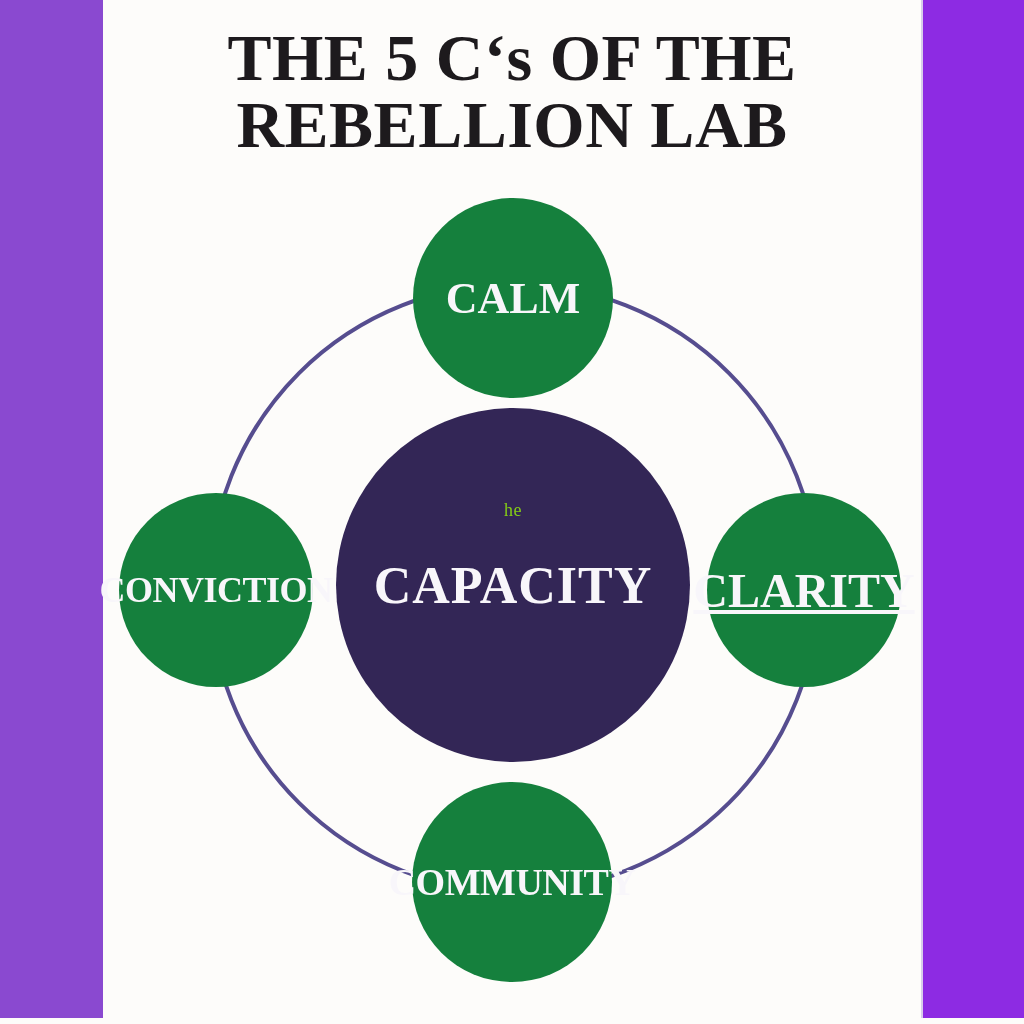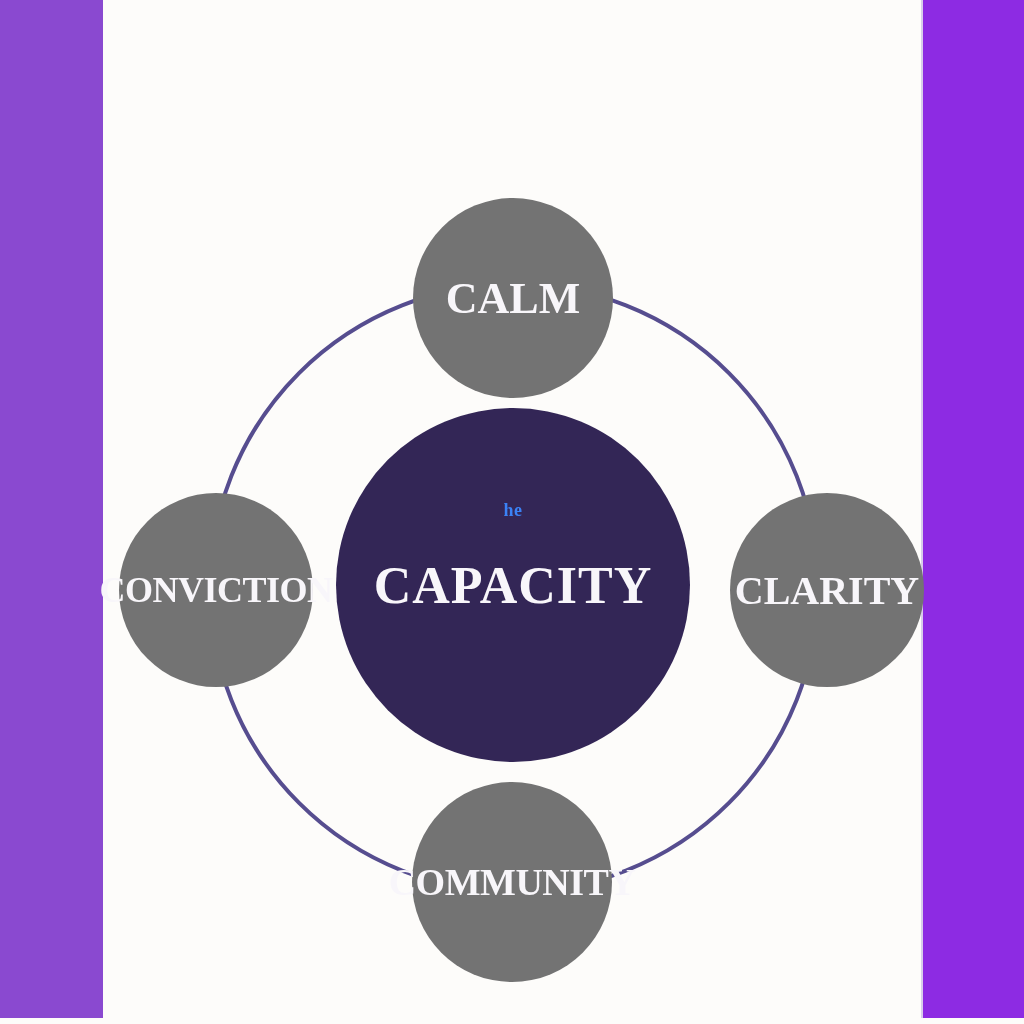--- a/index.html
+++ b/index.html
@@ -38,43 +38,47 @@
     border: 4px solid #564d8f; border-radius: 50%;
     box-sizing: border-box; z-index: 1;
   }
 
   .node {
     position: absolute; border-radius: 50%;
     display: flex; align-items: center; justify-content: center;
     z-index: 2; text-align: center;
     color: #f8f6fa; font-weight: bold;
   }
-  .node.outer { background: #737373; }
+  .node.outer { background: #15803d; }
   .node.center-node { background: #332656; left: 336px; top: 408px; width: 354px; height: 354px; }
 
   .node.top    { left: 413px; top: 198px; width: 200px; height: 200px; font-size: 44px; }
-  .node.right  { left: 730px; top: 493px; width: 194px; height: 194px; font-size: 40px; }
+  .node.right  { left: 707px; top: 493px; width: 194px; height: 194px; font-size: 48px; text-decoration: underline; }
   .node.bottom { left: 412px; top: 782px; width: 200px; height: 200px; font-size: 38px; letter-spacing: -0.5px; }
   .node.left   { left: 119px; top: 493px; width: 194px; height: 194px; font-size: 36px; letter-spacing: -0.5px; }
 
   .center-label { font-size: 52px; letter-spacing: 1px; }
   .center-overline {
     position: absolute; left: 0; top: 92px; width: 100%;
-    text-align: center; font-weight: bold;
-    font-size: 18px; color: #3b82f6; letter-spacing: 0.5px;
+    text-align: center; font-weight: normal;
+    font-size: 18px; color: #84cc16; letter-spacing: 0.5px;
   }
 </style>
 </head>
 <body>
 
 <div class="canvas">
 
   <div class="side-bar left"></div>
   <div class="side-bar right"></div>
 
+  <h1 class="title">
+    <span class="line">THE 5 C‘s OF THE</span>
+    <span class="line">REBELLION LAB</span>
+  </h1>
 
   <div class="diagram">
 
     <div class="ring"></div>
 
     <div class="node center-node">
       <span class="center-overline">he</span>
       <span class="center-label">CAPACITY</span>
     </div>
 

